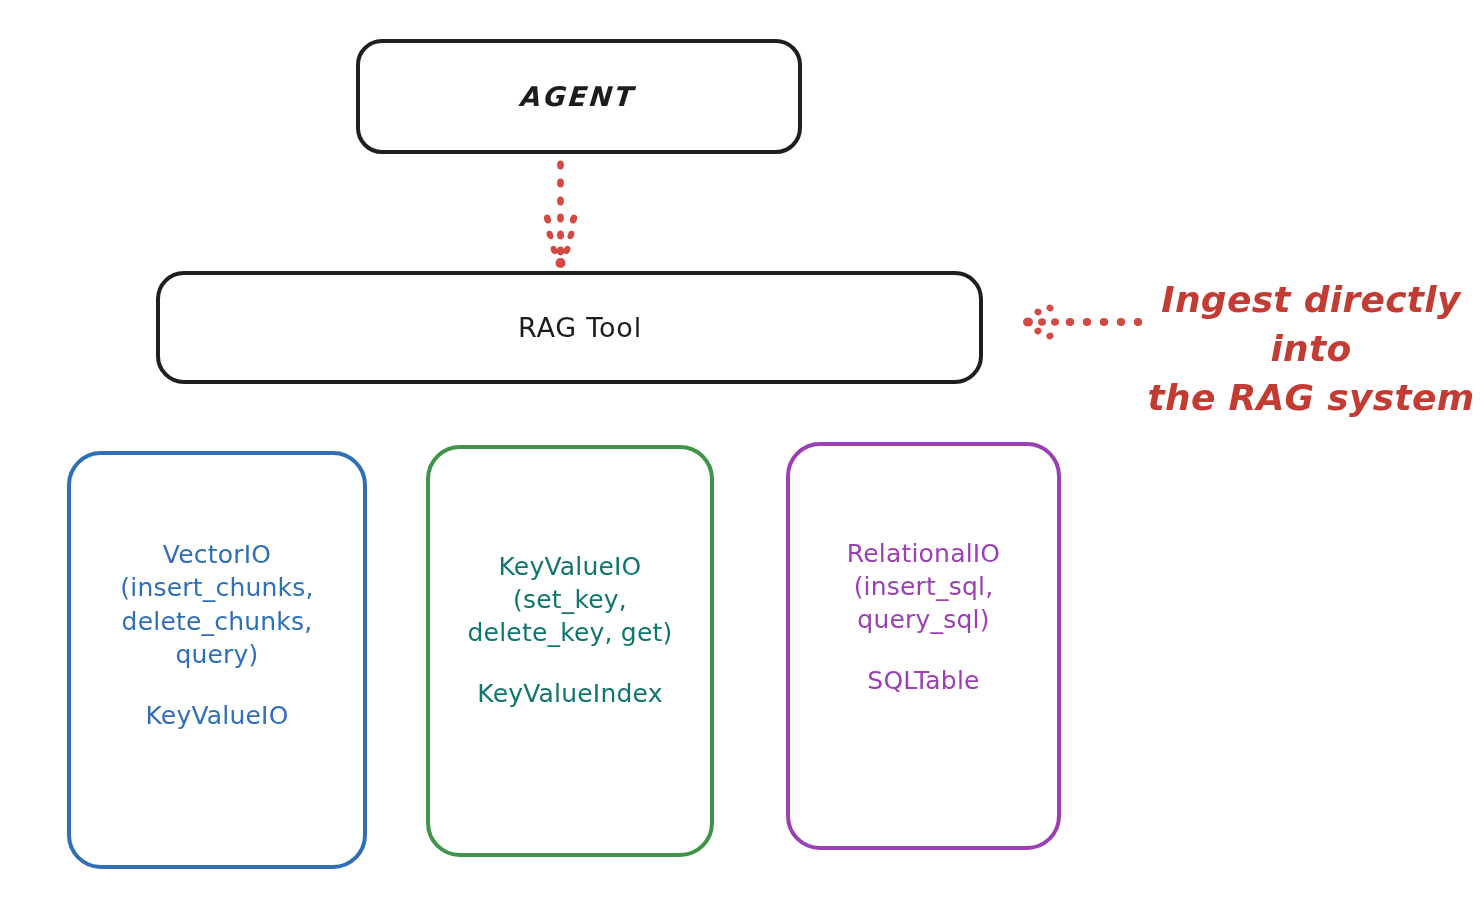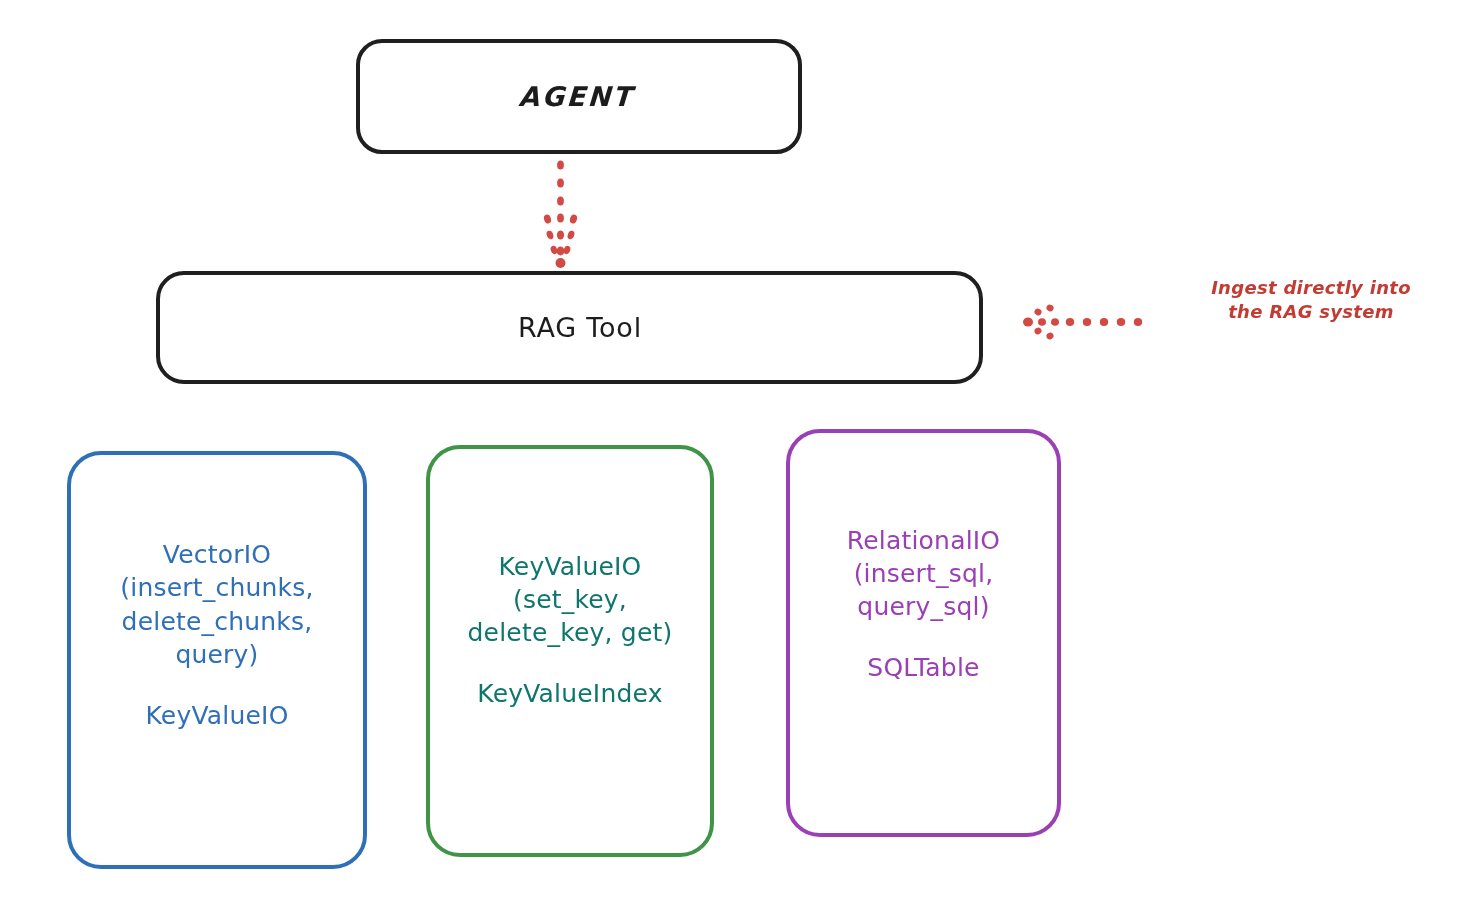--- a/index.html
+++ b/index.html
@@ -122,21 +122,21 @@
     width: 288px;
     height: 412px;
     border-color: #3f9448;
   }
   #keyvalue-node .api-label,
   #keyvalue-node .index-label { color: #0f766e; }
   #keyvalue-node .store-text { transform: translateY(-22px); }
 
   #relational-node {
     left: 786px;
-    top: 429px;
+    top: 442px;
     width: 275px;
     height: 408px;
     border-color: #9b3fb5;
   }
   #relational-node .api-label,
   #relational-node .index-label { color: #9b3fb5; }
   #relational-node .store-text { transform: translateY(-30px); }
 
   
   .arrow-svg {
@@ -157,21 +157,21 @@
   }
 
   
   #ingest-annotation {
     position: absolute;
     left: 1146px;
     top: 276px;
     width: 330px;
     color: #c33c34;
     font-family: "DejaVu Sans", sans-serif;
-    font-size: 18px;
+    font-size: 36px;
     font-weight: 600;
     font-style: italic;
     line-height: 1.36;
     text-align: center;
     white-space: pre-line;
     letter-spacing: 0.3px;
   }
 </style>
 </head>
 <body>

